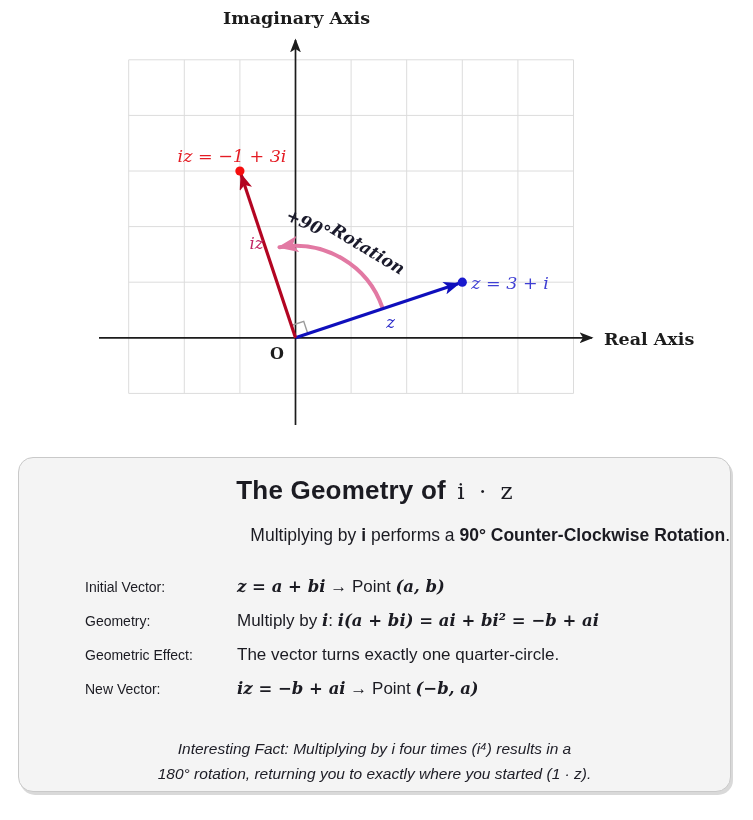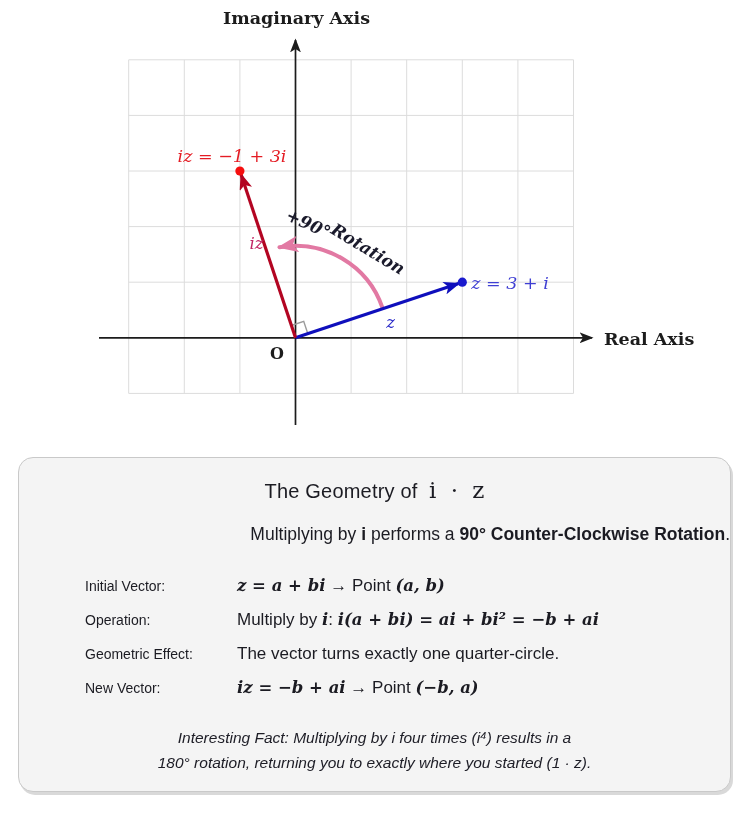--- a/index.html
+++ b/index.html
@@ -26,22 +26,22 @@
     box-shadow: 2px 3px 0 #d9d9d9;
     box-sizing: border-box;
   }
   .ib-title {
     margin-top: 17px;
     text-align: center;
     line-height: 30px;
     white-space: nowrap;
   }
   .ib-title .title-text {
-    font-weight: 400;
-    font-size: 20px;
+    font-weight: 700;
+    font-size: 26px;
     letter-spacing: 0.2px;
   }
   .ib-title .title-math {
     font-family: "DejaVu Serif", serif;
     font-size: 23px;
     word-spacing: 7px;
     margin-left: 7px;
   }
   .ib-subtitle {
     margin-top: 15px;
@@ -57,21 +57,21 @@
     margin-left: 66px;
   }
   .row-label {
     width: 152px;
     flex: 0 0 152px;
     font-weight: 400;
     font-size: 14px;
   }
   .row-value { font-size: 17px; white-space: nowrap; }
   .ib-note {
-    margin-top: 20px;
+    margin-top: 30px;
     text-align: center;
     font-style: italic;
     font-size: 15.5px;
     line-height: 25px;
     color: #1d1d26;
   }
   
   .seg-s  { }
   .seg-sb { font-weight: 700; }
   .seg-m  { font-family: "DejaVu Serif", serif; font-style: italic; font-size: 16.5px; font-weight: bold; }
@@ -138,21 +138,21 @@
       <span class="title-text">The Geometry of</span>
       <span class="title-math">i · z</span>
     </div>
     <div class="ib-subtitle"><span class="seg-s">Multiplying by </span><span class="seg-sb">i</span><span class="seg-s"> performs a </span><span class="seg-sb">90° Counter-Clockwise Rotation</span><span class="seg-s">.</span></div>
     <div class="ib-rows">
       <div class="ib-row">
         <div class="row-label">Initial Vector:</div>
         <div class="row-value"><span class="seg-m">z = a + bi</span><span class="seg-s"> → Point </span><span class="seg-m">(a, b)</span></div>
       </div>
       <div class="ib-row">
-        <div class="row-label">Operation:</div>
+        <div class="row-label">Geometry:</div>
         <div class="row-value"><span class="seg-s">Multiply by </span><span class="seg-m">i</span><span class="seg-s">:  </span><span class="seg-m">i(a + bi) = ai + bi² = −b + ai</span></div>
       </div>
       <div class="ib-row">
         <div class="row-label">Geometric Effect:</div>
         <div class="row-value"><span class="seg-s">The vector turns exactly one quarter-circle.</span></div>
       </div>
       <div class="ib-row">
         <div class="row-label">New Vector:</div>
         <div class="row-value"><span class="seg-m">iz = −b + ai</span><span class="seg-s"> → Point </span><span class="seg-m">(−b, a)</span></div>
       </div>

